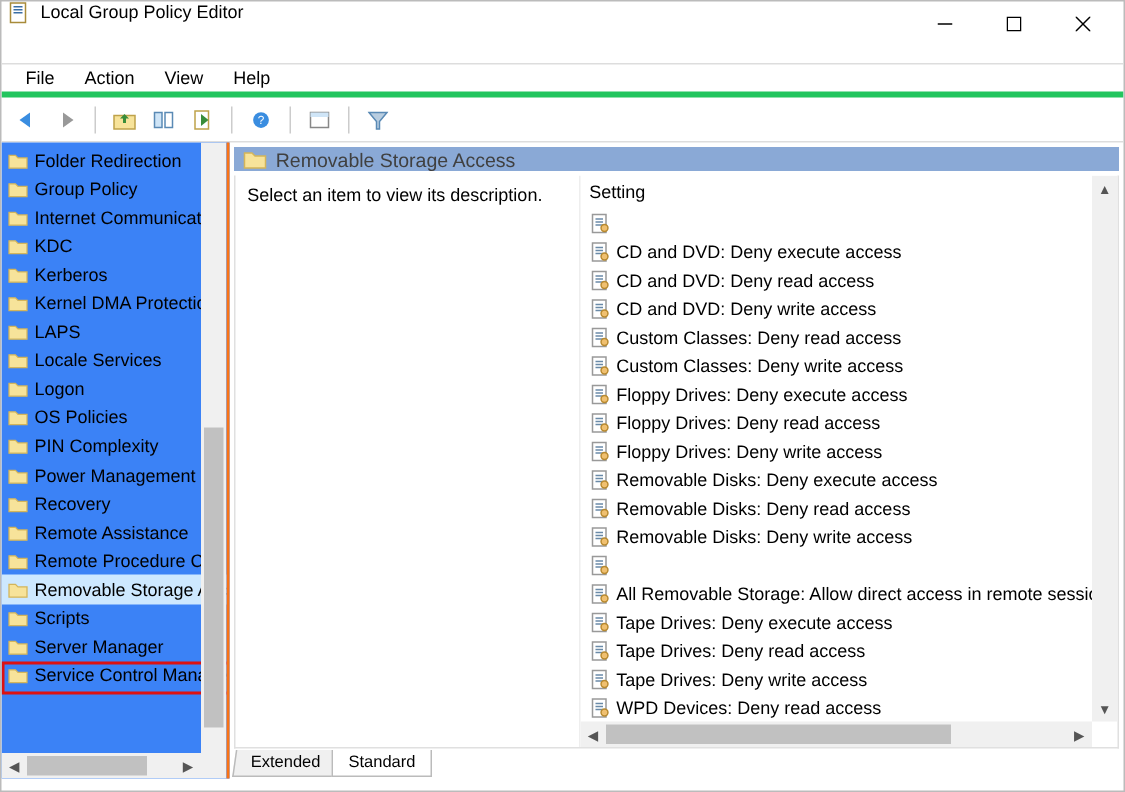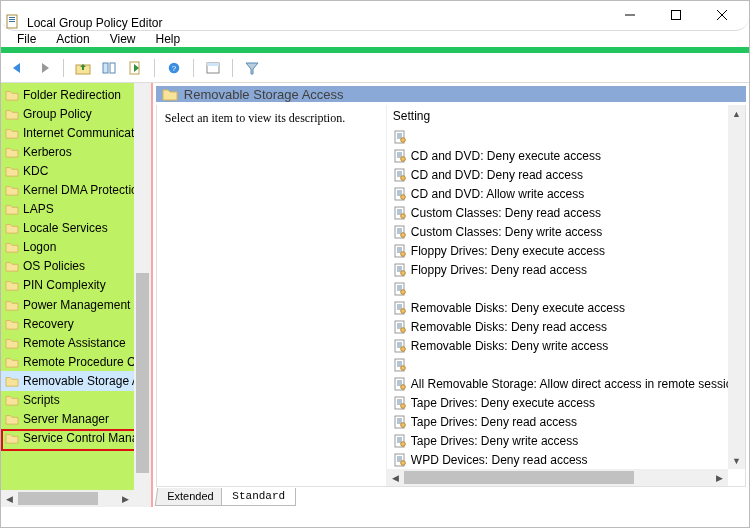--- a/index.html
+++ b/index.html
@@ -1,60 +1,60 @@
 <!DOCTYPE html>
 <html><head>
 <meta charset="utf-8">
 <style>
 * { box-sizing: border-box; }
 body { margin: 0; font-family: "Segoe UI", Tahoma, sans-serif; font-size: 12px; background: #fff; color: #000; width: 750px; height: 528px; overflow: hidden; border: 1px solid #bbb; }
-.titlebar { height: 30px; display: flex; align-items: flex-end; padding: 0 4px; border-bottom: 1px solid #ddd; border-radius: 14px; }
+.titlebar { height: 42px; display: flex; align-items: flex-start; padding: 0 4px; border-bottom: 1px solid #ddd; }
 .titlebar .app-icon { width: 16px; height: 16px; margin-right: 6px; }
 .titlebar .title { flex: 1; font-size: 12px; }
 .titlebar .winbtn { width: 46px; height: 30px; display: flex; align-items: center; justify-content: center; }
-.menubar { height: 22px; padding: 0 6px; display: flex; align-items: center; border-bottom: 6px solid #22c55e; }
+.menubar { height: 22px; padding: 0 6px; display: flex; align-items: center; border-bottom: 4px solid #22c55e; }
 .menubar .menu { padding: 2px 10px; }
 .toolbar { height: 30px; padding: 0 6px; display: flex; align-items: center; gap: 4px; border-bottom: 1px solid #ddd; }
 .toolbar .sep { width: 1px; height: 18px; background: #ccc; margin: 0 4px; }
 .toolbar .tbtn { width: 22px; height: 22px; display: flex; align-items: center; justify-content: center; }
 .body { display: flex; height: calc(100% - 30px - 22px - 30px - 20px); }
-.tree { width: 165px; border-right: 2px solid #fca5a5; position: relative; overflow: hidden; background: #bef264; }
+.tree { width: 165px; border-right: 2px solid #f97316; position: relative; overflow: hidden; background: #3b82f6; }
 .tree-scroll { position: absolute; top: 0; right: 0; width: 17px; height: 100%; background: #f0f0f0; }
 .tree-scroll .thumb { position: absolute; left: 2px; right: 2px; top: 190px; height: 200px; background: #c1c1c1; }
 .tree-items { padding-top: 2px; }
 .tree-item { display: flex; align-items: center; height: 19.1px; padding-left: 4px; cursor: default; white-space: nowrap; overflow: hidden; }
 .tree-item.selected { background: #cde8ff; }
 .redbox { position: absolute; border: 2px solid #d11; pointer-events: none; }
 .folder-icon { width: 14px; height: 12px; margin-right: 4px; flex-shrink: 0; }
 .horiz-scroll { position: absolute; bottom: 0; left: 0; right: 17px; height: 17px; background: #f0f0f0; display: flex; align-items: center; }
 .horiz-scroll .arrow { width: 17px; height: 17px; display: flex; align-items: center; justify-content: center; color: #555; font-size: 9px; }
 .horiz-scroll .track { flex: 1; position: relative; height: 100%; }
 .horiz-scroll .thumb { position: absolute; top: 2px; bottom: 2px; left: 0; width: 80px; background: #c1c1c1; }
 
 .content { flex: 1; display: flex; flex-direction: column; position: relative; }
 .content-header { height: 16px; background: #8aa9d6; color: #404040; display: flex; align-items: center; padding-left: 6px; margin: 3px 3px 0 3px; }
 .content-header .hdr-icon { width: 16px; height: 14px; margin-right: 6px; }
 .content-header .hdr-text { font-size: 13px; }
 .content-body { display: flex; flex: 1; margin: 3px 3px 0 3px; border: 1px solid #e0e0e0; border-top: none; overflow: hidden; }
-.descpane { width: 230px; padding: 6px 8px; border-right: 1px solid #eee; font-size: 12px; font-family: Liberation Serif, serif; }
+.descpane { width: 230px; padding: 6px 8px; border-right: 1px solid #eee; font-size: 12px; }
 .settings { flex: 1; position: relative; overflow: hidden; }
 .settings-header { height: 22px; display: flex; align-items: center; padding-left: 6px; font-size: 12px; }
 .settings-list { padding-left: 2px; }
 .setting-row { display: flex; align-items: center; height: 19px; padding-left: 4px; white-space: nowrap; }
 .setting-icon { width: 14px; height: 14px; margin-right: 4px; flex-shrink: 0; }
 .settings-vscroll { position: absolute; top: 0; right: 0; width: 17px; height: calc(100% - 17px); background: #f0f0f0; }
 .settings-vscroll .arrow { position: absolute; width: 17px; height: 17px; display: flex; align-items: center; justify-content: center; font-size: 9px; color: #555; }
 .settings-hscroll { position: absolute; bottom: 0; left: 0; right: 17px; height: 17px; background: #f0f0f0; display: flex; align-items: center; }
 .settings-hscroll .arrow { width: 17px; height: 17px; display: flex; align-items: center; justify-content: center; color: #555; font-size: 9px; }
 .settings-hscroll .track { flex: 1; position: relative; height: 100%; }
 .settings-hscroll .thumb { position: absolute; top: 2px; bottom: 2px; left: 0; width: 230px; background: #c1c1c1; }
 
 .tabs { height: 20px; margin-left: 3px; display: flex; align-items: flex-end; position: relative; top: -1px; }
 .tab-shape { position: relative; padding: 2px 10px 3px 10px; font-size: 11px; margin-right: -2px; }
-.tab-shape.std { background: #fff; border: 1px solid #bbb; border-top: none; z-index: 2; font-family: Liberation Mono, monospace; }
+.tab-shape.std { background: #fff; border: 1px solid #bbb; border-top: none; z-index: 2; }
 .tab-shape.ext { background: #f0f0f0; border: 1px solid #bbb; border-top: none; border-right: none; z-index: 1; transform: skewX(-8deg); }
 .tab-shape.ext span { display: inline-block; transform: skewX(8deg); }
 
 .statusbar { height: 20px; border-top: 1px solid #ddd; display: flex; align-items: center; padding-left: 6px; font-size: 11px; margin-top: 37px; }
 </style>
 </head>
 <body>
 
 <div class="titlebar">
   <svg class="app-icon" viewBox="0 0 16 16">
@@ -159,27 +159,27 @@
         <div class="tree-item">
           <svg class="folder-icon" viewBox="0 0 16 14">
             <path d="M1 3 h5 l2 2 h7 v8 h-14 z" fill="#f7e39a" stroke="#d4b55a"></path>
           </svg>
           <span>Internet Communication</span>
         </div>
         <div class="tree-item">
           <svg class="folder-icon" viewBox="0 0 16 14">
             <path d="M1 3 h5 l2 2 h7 v8 h-14 z" fill="#f7e39a" stroke="#d4b55a"></path>
           </svg>
+          <span>KDC</span>
+        </div>
+        <div class="tree-item">
+          <svg class="folder-icon" viewBox="0 0 16 14">
+            <path d="M1 3 h5 l2 2 h7 v8 h-14 z" fill="#f7e39a" stroke="#d4b55a"></path>
+          </svg>
           <span>Kerberos</span>
-        </div>
-        <div class="tree-item">
-          <svg class="folder-icon" viewBox="0 0 16 14">
-            <path d="M1 3 h5 l2 2 h7 v8 h-14 z" fill="#f7e39a" stroke="#d4b55a"></path>
-          </svg>
-          <span>KDC</span>
         </div>
         <div class="tree-item">
           <svg class="folder-icon" viewBox="0 0 16 14">
             <path d="M1 3 h5 l2 2 h7 v8 h-14 z" fill="#f7e39a" stroke="#d4b55a"></path>
           </svg>
           <span>Kernel DMA Protection</span>
         </div>
         <div class="tree-item">
           <svg class="folder-icon" viewBox="0 0 16 14">
             <path d="M1 3 h5 l2 2 h7 v8 h-14 z" fill="#f7e39a" stroke="#d4b55a"></path>
@@ -316,21 +316,21 @@
               <span>CD and DVD: Deny read access</span>
             </div>
             <div class="setting-row">
               <svg class="setting-icon" viewBox="0 0 14 14">
                 <rect x="2" y="1" width="9" height="12" fill="#fff" stroke="#999"></rect>
                 <line x1="4" y1="4" x2="9" y2="4" stroke="#6a8aa8"></line>
                 <line x1="4" y1="6" x2="9" y2="6" stroke="#6a8aa8"></line>
                 <line x1="4" y1="8" x2="9" y2="8" stroke="#6a8aa8"></line>
                 <circle cx="10" cy="10" r="2.3" fill="#f0c070" stroke="#b88a30"></circle>
               </svg>
-              <span>CD and DVD: Allow write access</span>
+              <span>CD and DVD: Deny write access</span>
             </div>
             <div class="setting-row">
               <svg class="setting-icon" viewBox="0 0 14 14">
                 <rect x="2" y="1" width="9" height="12" fill="#fff" stroke="#999"></rect>
                 <line x1="4" y1="4" x2="9" y2="4" stroke="#6a8aa8"></line>
                 <line x1="4" y1="6" x2="9" y2="6" stroke="#6a8aa8"></line>
                 <line x1="4" y1="8" x2="9" y2="8" stroke="#6a8aa8"></line>
                 <circle cx="10" cy="10" r="2.3" fill="#f0c070" stroke="#b88a30"></circle>
               </svg>
               <span>Custom Classes: Deny read access</span>
@@ -366,20 +366,21 @@
               <span>Floppy Drives: Deny read access</span>
             </div>
             <div class="setting-row">
               <svg class="setting-icon" viewBox="0 0 14 14">
                 <rect x="2" y="1" width="9" height="12" fill="#fff" stroke="#999"></rect>
                 <line x1="4" y1="4" x2="9" y2="4" stroke="#6a8aa8"></line>
                 <line x1="4" y1="6" x2="9" y2="6" stroke="#6a8aa8"></line>
                 <line x1="4" y1="8" x2="9" y2="8" stroke="#6a8aa8"></line>
                 <circle cx="10" cy="10" r="2.3" fill="#f0c070" stroke="#b88a30"></circle>
               </svg>
+              <span>Floppy Drives: Deny write access</span>
             </div>
             <div class="setting-row">
               <svg class="setting-icon" viewBox="0 0 14 14">
                 <rect x="2" y="1" width="9" height="12" fill="#fff" stroke="#999"></rect>
                 <line x1="4" y1="4" x2="9" y2="4" stroke="#6a8aa8"></line>
                 <line x1="4" y1="6" x2="9" y2="6" stroke="#6a8aa8"></line>
                 <line x1="4" y1="8" x2="9" y2="8" stroke="#6a8aa8"></line>
                 <circle cx="10" cy="10" r="2.3" fill="#f0c070" stroke="#b88a30"></circle>
               </svg>
               <span>Removable Disks: Deny execute access</span>

